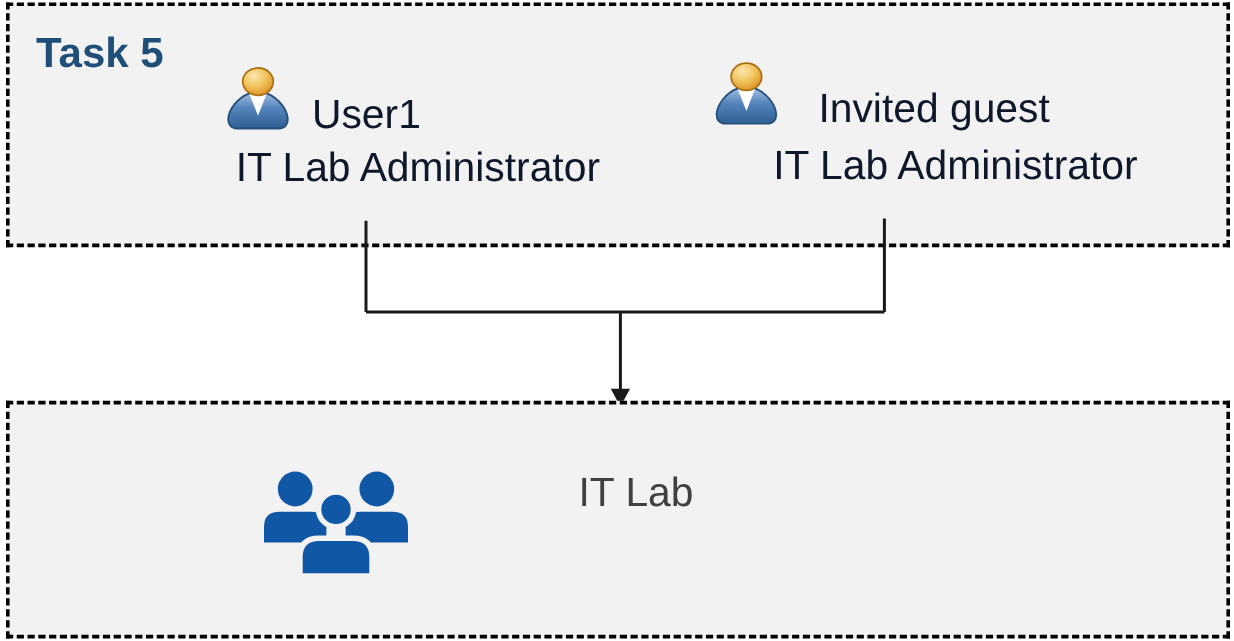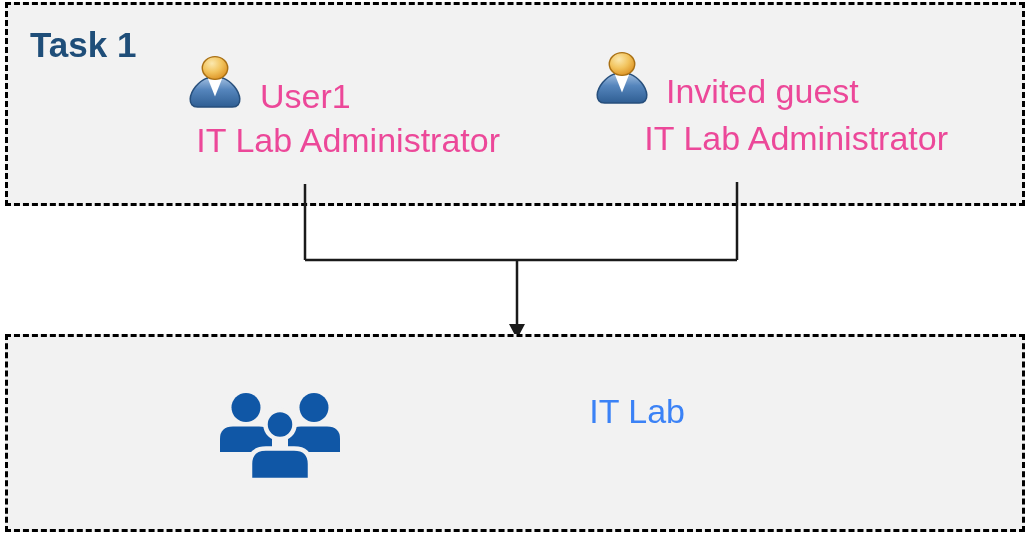--- a/index.html
+++ b/index.html
@@ -29,59 +29,59 @@
     font-weight: bold;
     color: #1F4E79;
     line-height: 1;
     white-space: nowrap;
   }
   .task1-label { left: 30px; top: 27px; }
   .task2-label { left: 33px; top: 372px; }
   .body-text {
     position: absolute;
     font-size: 34px;
-    color: #ec4899;
+    color: #0f172a;
     line-height: 1;
     white-space: nowrap;
   }
   .member-name1 { left: 260px; top: 79px; }
-  .member-name2 { left: 666px; top: 74px; }
+  .member-name2 { left: 682px; top: 74px; }
   .member-role {
     text-align: right;
     white-space: nowrap;
   }
   .member-role1 { left: 130px; top: 123px; width: 370px; }
   .member-role2 { left: 598px; top: 121px; width: 350px; }
   .person-icon-1 { position: absolute; left: 186px; top: 55px; width: 58px; height: 54px; }
   .person-icon-2 { position: absolute; left: 593px; top: 51px; width: 58px; height: 54px; }
   .group-icon { position: absolute; left: 215px; top: 391px; width: 130px; height: 90px; }
   .group-name {
     position: absolute;
     left: 375px;
     top: 391px;
     width: 310px;
     font-size: 34px;
-    color: #3b82f6;
+    color: #404040;
     line-height: 40px;
-    text-align: right;
+    text-align: center;
   }
   .connector-svg {
     position: absolute;
     left: 0; top: 0;
     width: 1028px; height: 534px;
     pointer-events: none;
   }
 </style>
 </head>
 <body>
 
 <div class="canvas">
 
   <div class="task-box task1-box"></div>
-  <div class="task-label task1-label">Task 1</div>
+  <div class="task-label task1-label">Task 5</div>
 
   <svg class="person-icon-1" viewBox="0 0 60 56">
     <defs>
       <radialGradient id="headGrad1" cx="0.38" cy="0.30" r="0.85">
         <stop offset="0" stop-color="#FBE8AE"></stop>
         <stop offset="0.45" stop-color="#F2C45E"></stop>
         <stop offset="0.85" stop-color="#DD9426"></stop>
         <stop offset="1" stop-color="#C97F18"></stop>
       </radialGradient>
       <linearGradient id="bodyGrad1" x1="0" y1="0" x2="0" y2="1">

